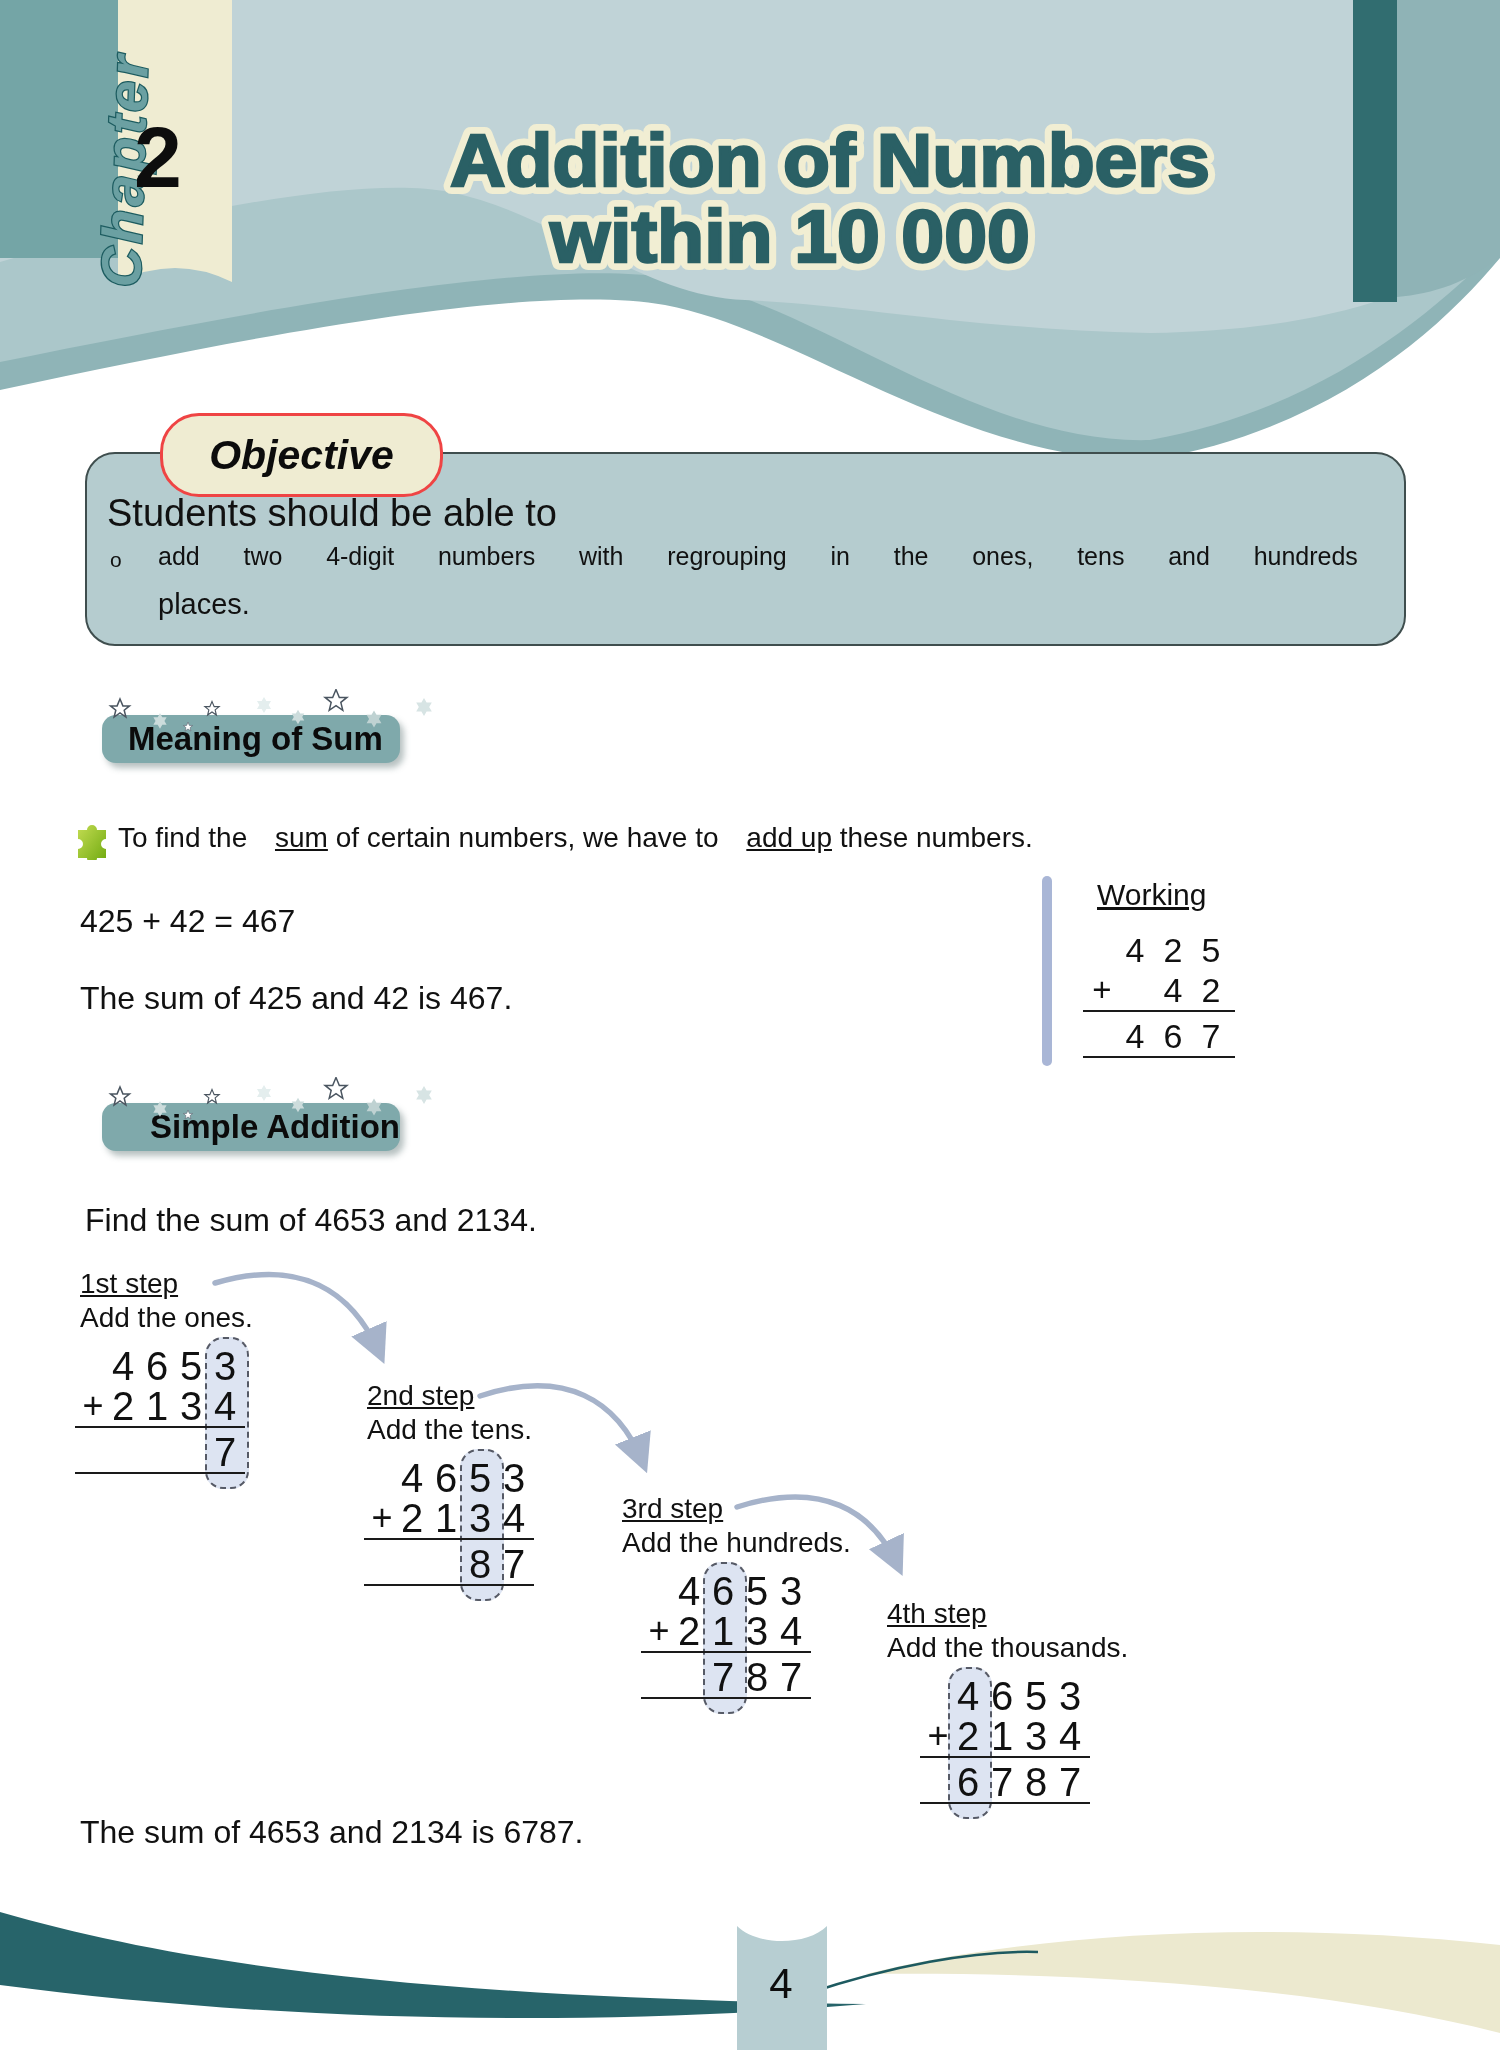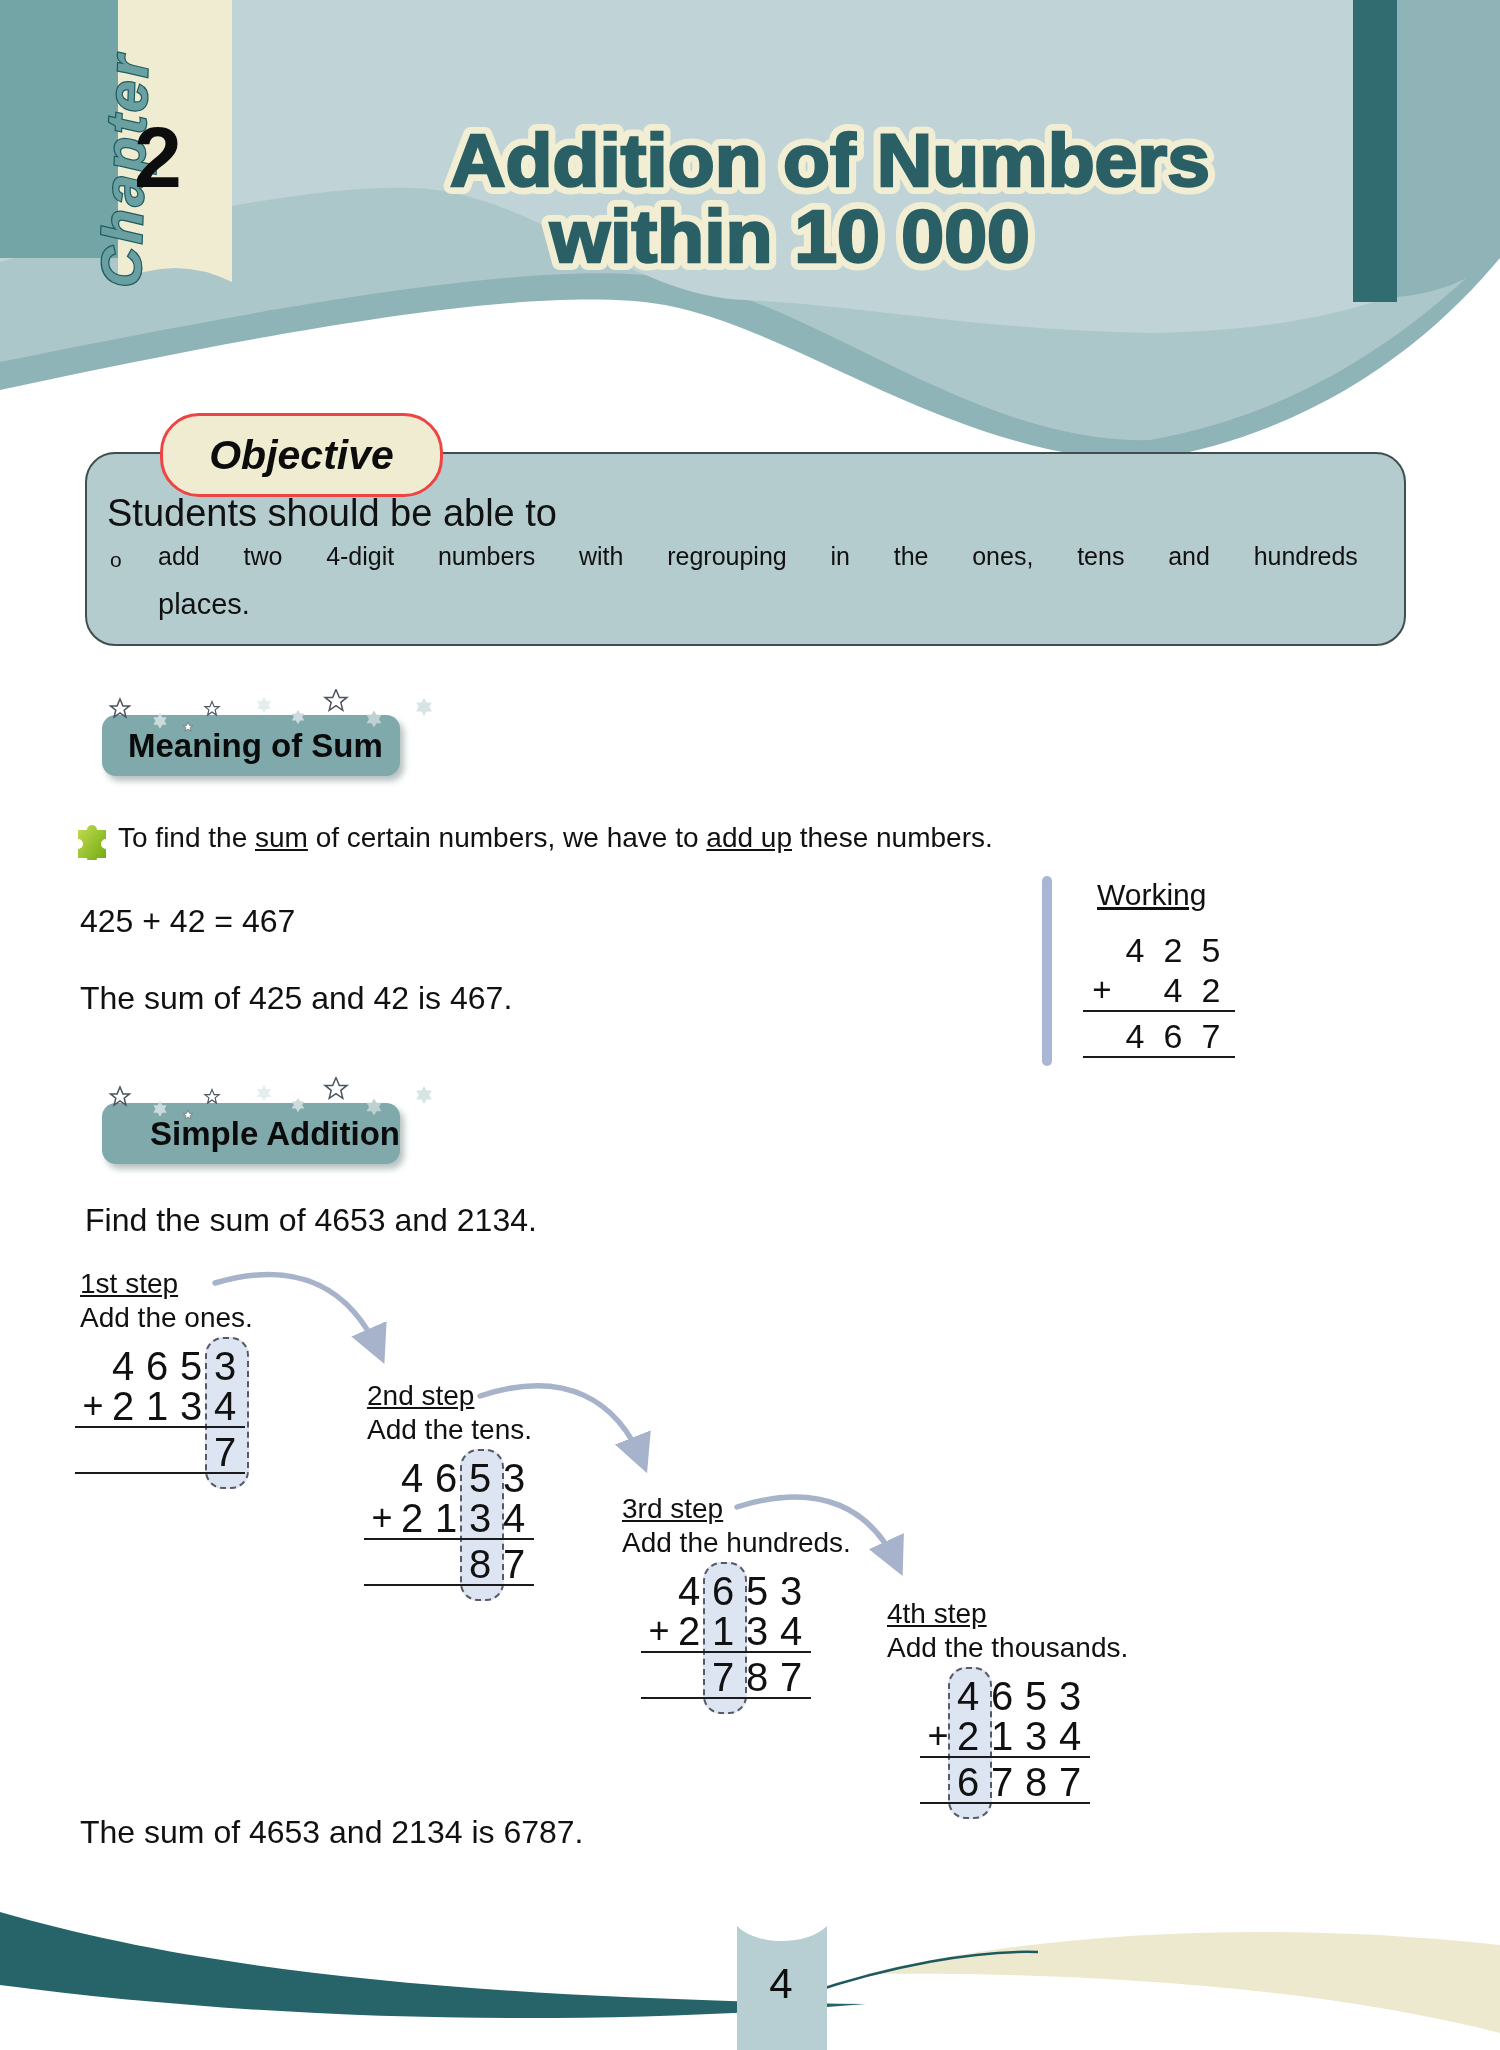--- a/index.html
+++ b/index.html
@@ -19,28 +19,28 @@
      display:flex;align-items:center;justify-content:center;
      font-size:41px;font-weight:bold;font-style:italic;color:#0c0c0c;}
   .obj-intro{position:absolute;left:107px;top:492px;font-size:38px;}
   .obj-bullet-marker{position:absolute;left:110px;top:548px;font-size:21px;}
   .obj-bullet-line{position:absolute;left:158px;top:542px;width:1200px;font-size:25px;
      text-align:justify;text-align-last:justify;white-space:nowrap;}
   .obj-bullet-line{display:flex;justify-content:space-between;}
   .obj-bullet-cont{position:absolute;left:158px;top:588px;font-size:29px;}
 
   
-  .badge{position:absolute;left:102px;width:298px;height:61px;background:#7fa9ab;
+  .badge{position:absolute;left:102px;width:298px;height:48px;background:#7fa9ab;
      border-radius:14px;box-shadow:4px 5px 6px rgba(96,117,117,.45);
      display:flex;align-items:center;padding-left:26px;box-sizing:border-box;
      font-size:33px;font-weight:bold;color:#0b0b0b;}
   .badge-stars{position:absolute;left:-12px;top:-26px;}
 
   .note-row{position:absolute;left:118px;top:822px;font-size:28px;}
-  .note-row .u{text-decoration:underline;}
+  .note-row .u{text-decoration:underline;margin-left:20px;}
   .equation{position:absolute;left:80px;top:903px;font-size:32px;}
   .sum-sentence{position:absolute;left:80px;top:980px;font-size:32px;}
 
   
   .working-bar{position:absolute;left:1042px;top:876px;width:10px;height:190px;
      background:#a9b6d6;border-radius:5px;}
   .working-title{position:absolute;left:1097px;top:878px;font-size:30px;text-decoration:underline;}
   .working-table{position:absolute;left:1088px;top:930px;width:150px;}
   .wrow{display:flex;height:40px;align-items:center;}
   .wsc{width:28px;font-size:33px;text-align:center;line-height:40px;}

